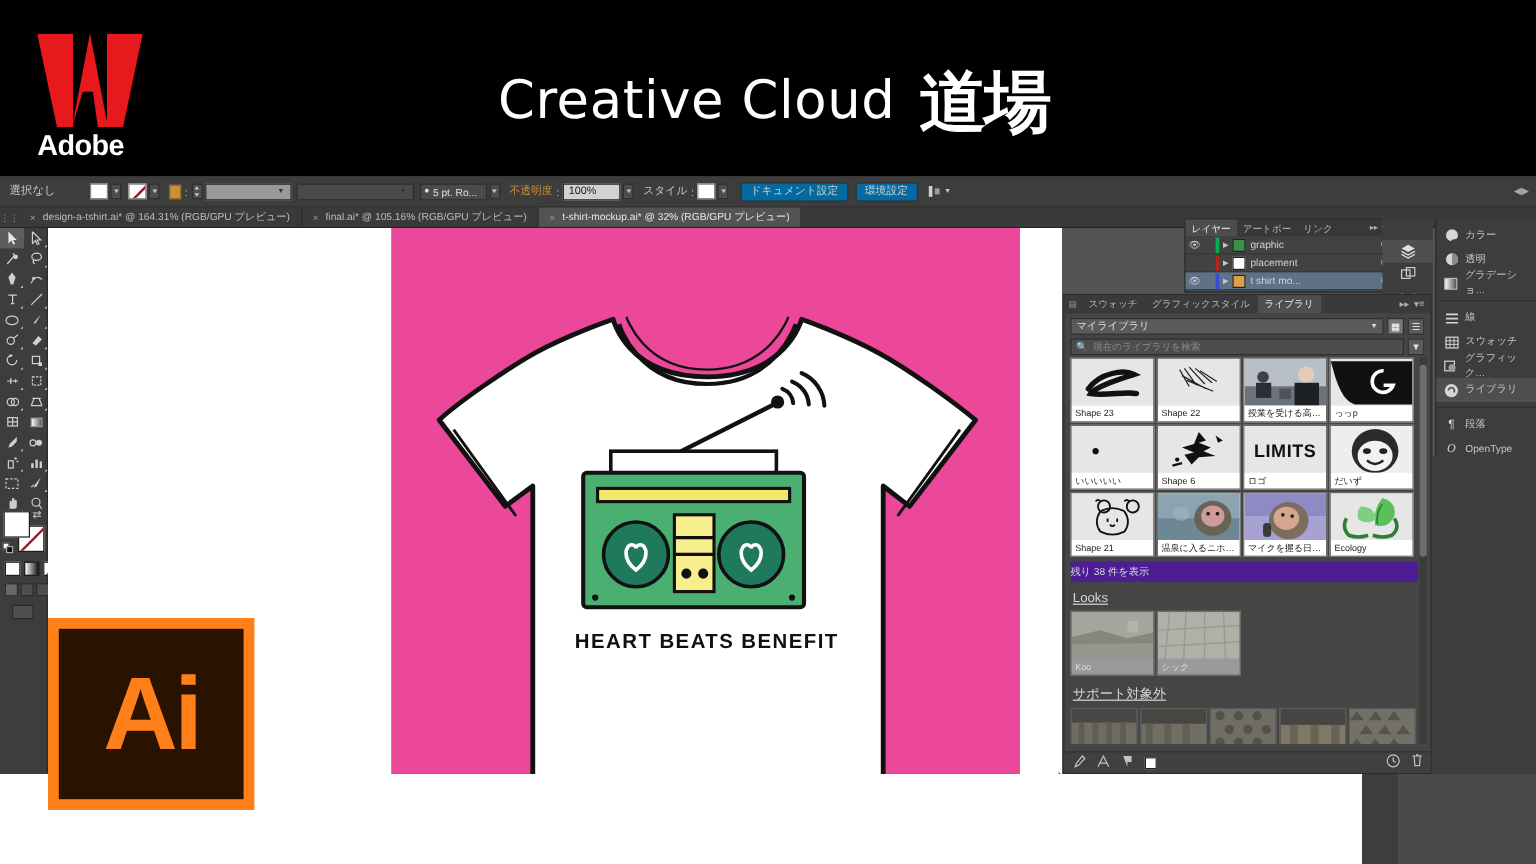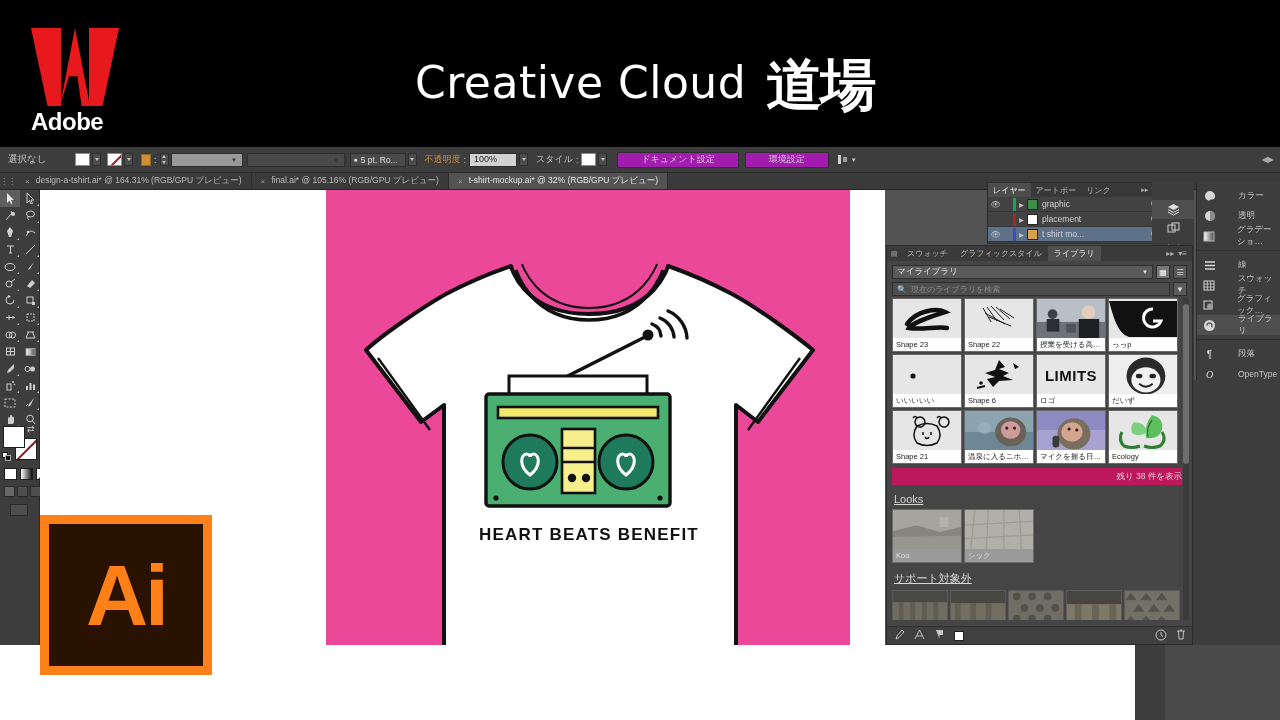--- a/index.html
+++ b/index.html
@@ -56,22 +56,22 @@
      display:flex; flex-direction:column; align-items:center; justify-content:space-around; }
   .stepper i { border-left:2.5px solid transparent; border-right:2.5px solid transparent; }
   .stepper i.up { border-bottom:3px solid #c4c4c4; }
   .stepper i.dn { border-top:3px solid #c4c4c4; }
   .combo { height:14px; background:#999; border:1px solid #2e2e2e; display:flex; align-items:center;
      padding:0 3px; color:#222; font-size:8.5px; }
   .combo .ca { margin-left:auto; width:9px; text-align:center; color:#333; font-size:6px; }
   .combo.dark { background:#4a4a4a; color:#b5b5b5; }
   .field { height:14px; background:#d2d2d2; border:1px solid #2e2e2e; display:flex; align-items:flex-start;
      padding:0 4px; color:#1a1a1a; font-size:9px; }
-  .btn-flat { height:16px; background:#a21caf; border:1px solid #2e2e2e; border-radius:2px;
-     display:flex; align-items:center; padding:0 23px; font-size:9px; color:#d0d0d0; }
+  .btn-flat { height:16px; background:#0369a1; border:1px solid #2e2e2e; border-radius:2px;
+     display:flex; align-items:center; padding:0 7px; font-size:9px; color:#d0d0d0; }
   .opacity-lbl { color:#d18e35; font-size:9px; }
 
   
   #tab-bar {
     position:absolute; left:0; top:173px; width:1280px; height:17px;
     background:#3a3a3a; display:flex; align-items:stretch; font-size:8.5px; color:#bdbdbd;
     border-bottom:1px solid #262626;
   }
   #tab-grip { width:16px; display:flex; align-items:center; justify-content:center;
      color:#9a9a9a; font-size:8px; }
@@ -152,21 +152,21 @@
   .colbar { width:3px; height:13px; }
   .twisty { width:11px; text-align:center; font-size:6px; color:#c8c8c8; }
   .lthumb { width:11px; height:11px; border:1px solid #222; margin-right:4px; }
   .ltarget { margin-left:auto; width:16px; text-align:center; }
   .ltarget span { display:inline-block; width:7px; height:7px; border:1px solid #bdbdbd; border-radius:50%; }
 
   
   #dock-rail { position:absolute; left:1196px; top:182px; width:84px; height:198px;
      background:#3d3d3d; border-left:1px solid #2b2b2b; }
   .rail-group { border-bottom:1px solid #313131; padding:4px 0; }
-  .rail-item { height:20px; display:flex; align-items:center; gap:22px; padding-left:6px;
+  .rail-item { height:20px; display:flex; align-items:center; gap:5px; padding-left:6px;
      font-size:8.5px; color:#c6c6c6; }
   .rail-item.active { background:#4f4f4f; }
   .rail-ico { width:13px; height:13px; display:flex; align-items:center; justify-content:center;
      color:#d6d6d6; font-size:10px; }
   #rail-collapse { position:absolute; left:1152px; top:182px; width:42px; height:198px; background:#3d3d3d; }
   .rail-mini { height:19px; display:flex; align-items:center; justify-content:center; color:#cdcdcd; font-size:11px; }
   .rail-mini.on { background:#4f4f4f; }
   #rail-mini-top { position:absolute; left:0; top:18px; width:42px; }
 
   
@@ -192,22 +192,22 @@
   #lib-search { flex:1; height:14px; background:#4d4d4d; border:1px solid #2e2e2e;
      display:flex; align-items:center; gap:4px; padding:0 4px; font-size:8px; color:#8c8c8c; }
   #lib-body { position:absolute; left:5px; top:52px; width:290px; height:322px; overflow:hidden; }
   .asset-grid { display:flex; flex-wrap:wrap; gap:2px; }
   .asset { width:70px; height:54px; background:#e6e6e6; border:1px solid #6a6a6a; position:relative;
      overflow:hidden; }
   .asset .vis { position:absolute; left:0; top:0; right:0; bottom:13px; display:flex;
      align-items:center; justify-content:center; overflow:hidden; }
   .asset .cap { position:absolute; left:0; bottom:0; width:100%; height:13px; background:#fff;
      font-size:7.5px; color:#222; padding:0 3px; line-height:13px; white-space:nowrap; overflow:hidden; }
-  .show-more { margin-top:4px; height:17px; background:#be185d; display:flex; align-items:center;
-     justify-content:flex-end; font-size:8.5px; color:#d8d8d8; }
+  .show-more { margin-top:4px; height:17px; background:#4c1d95; display:flex; align-items:center;
+     justify-content:flex-start; font-size:8.5px; color:#d8d8d8; }
   .sec-title { font-size:11px; color:#d6d6d6; margin:8px 0 4px 2px;text-decoration:underline; }
   .asset.look { background:#8d8d8d; }
   .asset.look .cap { background:#9a9a9a; color:#ddd; }
   .asset.unsup { width:56px; height:44px; background:#6b6b6b; opacity:.62; }
   .asset.unsup .cap { background:#9c9c9c; color:#eee; height:11px; line-height:11px; font-size:7px; }
   .asset.unsup .vis { bottom:11px; }
   #lib-scroll { position:absolute; right:3px; top:52px; width:6px; height:322px; background:#3b3b3b; }
   #lib-scroll .thumb { position:absolute; left:0; top:6px; width:6px; height:160px; background:#6e6e6e; border-radius:3px; }
   #lib-footer { position:absolute; left:0; bottom:0; width:100%; height:18px; background:#404040;
      border-top:1px solid #313131; display:flex; align-items:center; gap:9px; padding:0 6px;

